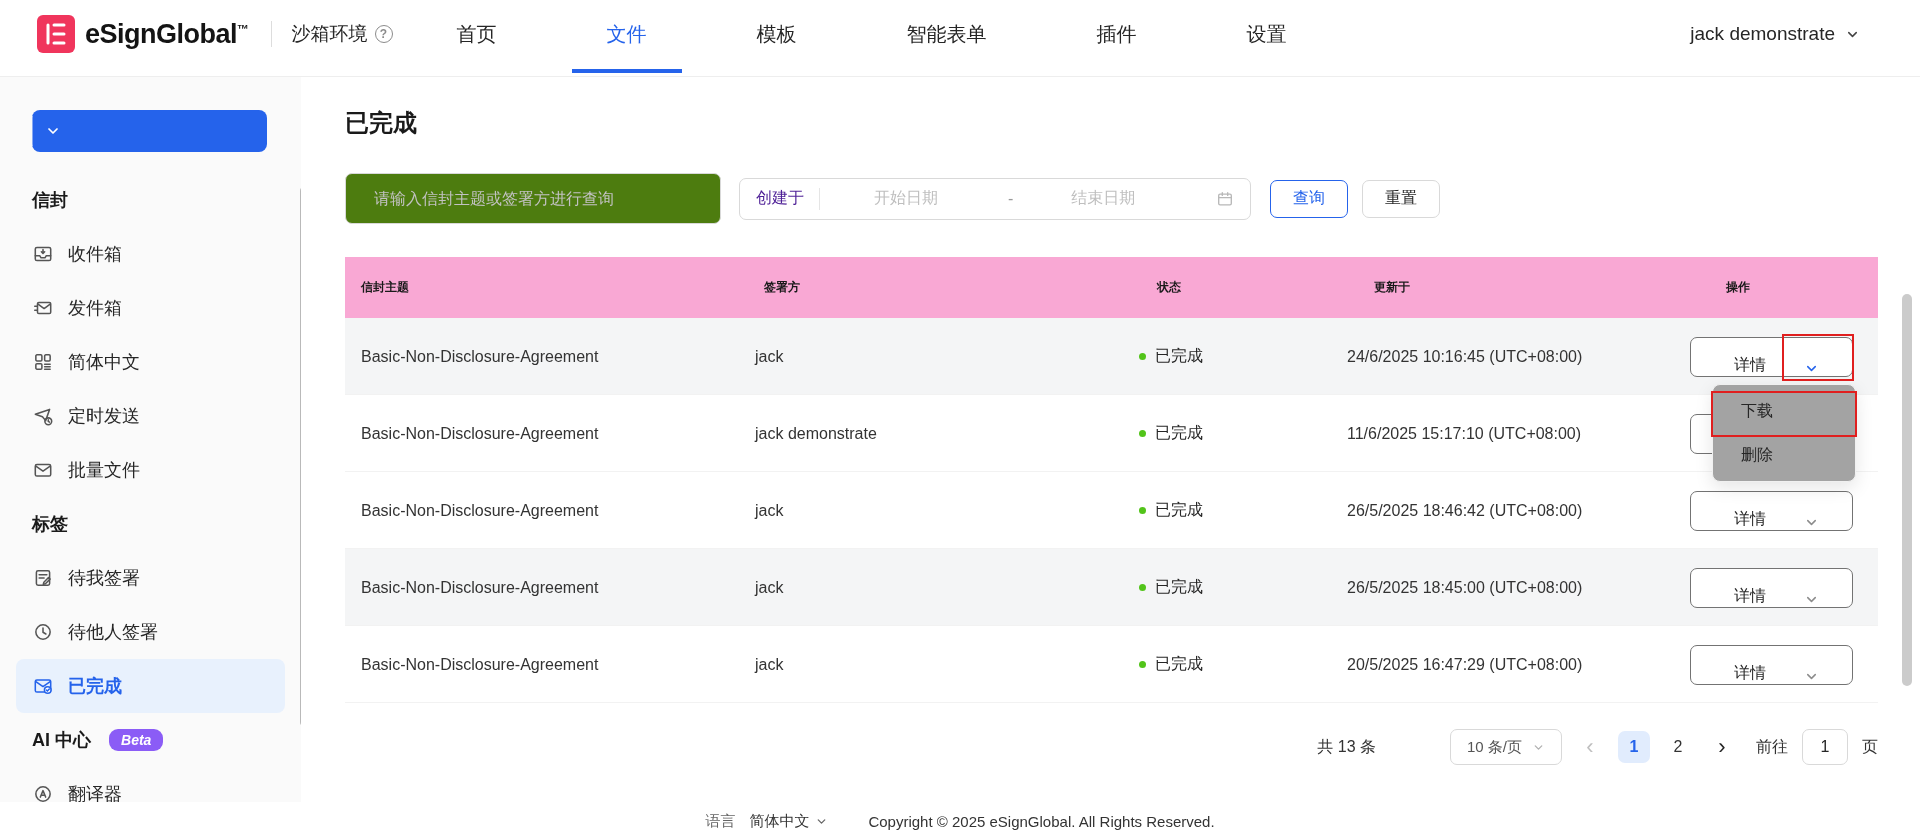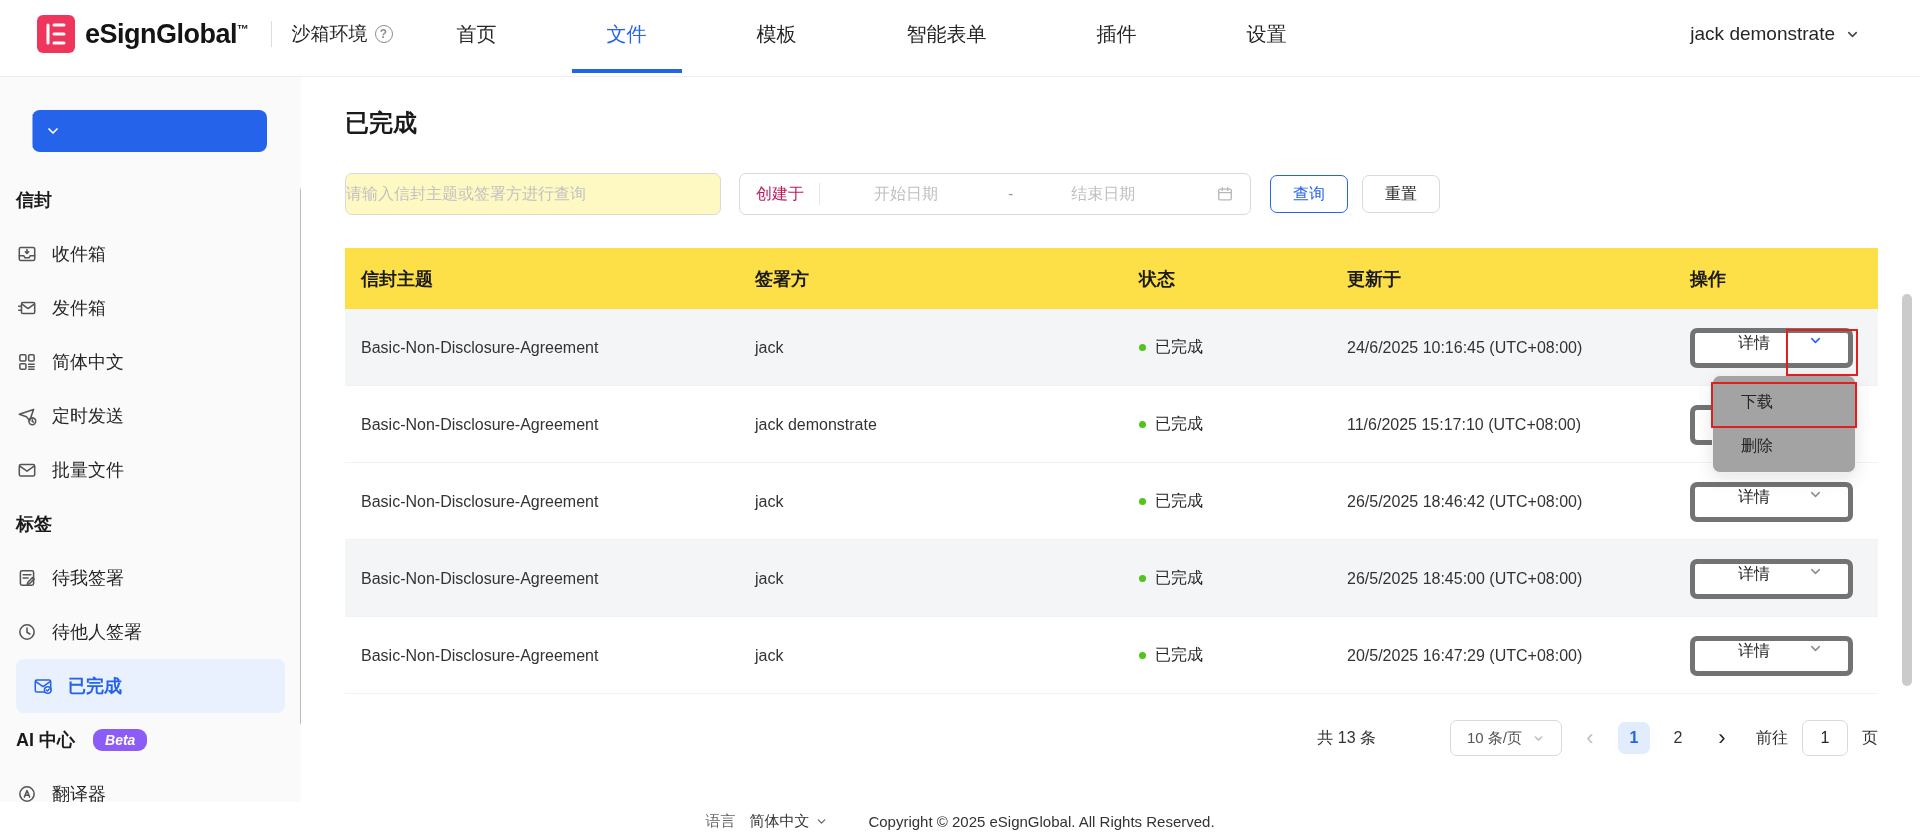--- a/index.html
+++ b/index.html
@@ -25,66 +25,66 @@
     bottom:0; width:110px; height:4px; background:var(--accent); }
   .user { margin-left:auto; display:flex; align-items:center; gap:10px; font-size:19px; color:#262626; cursor:pointer; }
 
   
   .sidebar { position:absolute; left:0; top:77px; width:301px; height:725px; background:#fafafa; overflow:hidden; }
   .send-btn { position:absolute; left:32px; top:33px; width:235px; height:42px; border-radius:8px;
     background:var(--accent); color:#fff; display:flex; align-items:stretch; cursor:pointer; }
   .send-btn .sep { width:1px; background:rgba(255,255,255,.45); margin:6px 0; }
   .send-btn .arrow { width:40px; display:flex; align-items:center; justify-content:center; }
   .side-list { position:absolute; left:0; top:96px; width:301px; }
-  .side-row { height:54px; display:flex; align-items:center; padding-left:16px; gap:14px; font-size:18px; color:#262626; }
+  .side-row { height:54px; display:flex; align-items:center; padding-left:16px; gap:14px; font-size:18px; color:#262626;margin-left:16px; }
   .side-row.section { font-weight:bold; color:#1a1a1a; }
   .side-row.item { cursor:pointer; }
   .side-row .s-icon { width:22px; height:22px; color:#555; display:flex; align-items:center; }
   .side-row.active-row { margin:0 16px; padding-left:16px; background:var(--active-bg);
     border-radius:8px; color:var(--accent); font-weight:bold; }
   .side-row.active-row .s-icon { color:var(--accent); }
   .beta-badge { background:var(--beta); color:#fff; font-style:italic; font-size:14px; font-weight:bold;
     padding:3px 12px; border-radius:9px; margin-left:4px; }
   .side-scroll { position:absolute; left:300px; top:110px; width:8px; height:539px; background:#b9b9b9; border-radius:4px; }
 
   
   .main { position:absolute; left:310px; top:77px; width:1610px; height:725px; background:#fff;
     padding:30px 42px 0 35px; }
   .page-title { font-size:24px; font-weight:600; color:#1a1a1a; height:34px; }
   .filter-row { margin-top:32px; display:flex; align-items:center; }
-  .search-input { width:376px; height:42px; border:1px solid #d9d9d9; border-radius:7px; padding:0 0;
-    font-size:16px; color:#262626; outline:none; background:#fef9c3;
+  .search-input { width:376px; height:51px; border:1px solid #d9d9d9; border-radius:7px; padding:0 28px;
+    font-size:16px; color:#262626; outline:none; background:#4d7c0f;
     font-family:"Liberation Sans","DejaVu Sans",sans-serif; }
   .search-input::placeholder { color:#c2c2c2; }
   .date-group { margin-left:18px; width:512px; height:42px; border:1px solid #d9d9d9; border-radius:7px;
     display:flex; align-items:center; padding:0 16px; font-size:16px; cursor:pointer; background:#fff; }
-  .date-group .label { color:#be185d; }
+  .date-group .label { color:#4c1d95; }
   .date-group .vsep { width:1px; height:22px; background:#e5e5e5; margin-left:15px; }
   .ph { color:#bfbfbf; }
   .date-start { margin-left:54px; }
   .date-dash { margin-left:70px; color:#999; }
   .date-end { margin-left:58px; }
   .cal-icon { margin-left:auto; color:#b8b8b8; width:18px; height:18px; }
   .btn { height:38px; border-radius:7px; background:#fff; font-size:16px; padding:0 22px; cursor:pointer;
     display:flex; align-items:center; justify-content:center; }
   .btn-query { margin-left:19px; border:1px solid var(--accent); color:var(--accent); }
   .btn-reset { margin-left:14px; border:1px solid #d9d9d9; color:#262626;text-align:right; }
 
   
   .table { margin-top:33px; width:1533px; }
   .t-head, .t-row { display:grid; grid-template-columns:410px 384px 208px 343px 1fr; align-items:center; }
-  .t-head { height:61px; background:#fde047; font-weight:bold; font-size:18px; color:#1a1a1a; }
+  .t-head { height:61px; background:#f9a8d4; font-weight:bold; font-size:12px; color:#1a1a1a;gap:9px; }
   .t-head > div:first-child, .t-row > div:first-child { padding-left:16px; }
   .t-row { height:77px; font-size:16px; color:#333; border-bottom:1px solid #f2f2f2; background:#fff; }
   .t-row.shaded { background:#f4f5f6; }
   .status-cell { display:flex; align-items:center; gap:9px; color:#262626; }
   .dot { width:7px; height:7px; border-radius:50%; background:var(--success); }
   .action-cell { position:relative; height:77px; display:flex; align-items:center; }
-  .detail-btn { position:relative; width:163px; height:40px; background:#fff; border:5px solid #737373;
-    border-radius:7px; display:flex; align-items:flex-start; cursor:pointer; font-size:16px; color:#262626; }
+  .detail-btn { position:relative; width:163px; height:40px; background:#fff; border:1px solid #737373;
+    border-radius:7px; display:flex; align-items:flex-end; cursor:pointer; font-size:16px; color:#262626; }
   .detail-btn .d-label { margin-left:43px; }
   .detail-btn .d-chev { margin-left:38px; color:#8c8c8c; display:flex; }
   .detail-btn.open .d-chev { color:var(--accent); }
   .red-box { position:absolute; border:2px solid var(--annotation); z-index:30; pointer-events:none; }
   .chev-annot { left:91px; top:-4px; width:72px; height:47px; }
   .dropdown { position:absolute; left:22px; top:66px; width:144px; background:#a3a3a3; border:1px solid #f0f0f0;
     border-radius:8px; box-shadow:0 6px 18px rgba(0,0,0,.1); padding:4px 0; z-index:20; }
   .dd-item { height:44px; display:flex; align-items:center; padding-left:28px; font-size:16px;
     color:#262626; cursor:pointer; position:relative; }
   .dd-annot { left:-2px; top:2px; width:146px; height:46px; }

